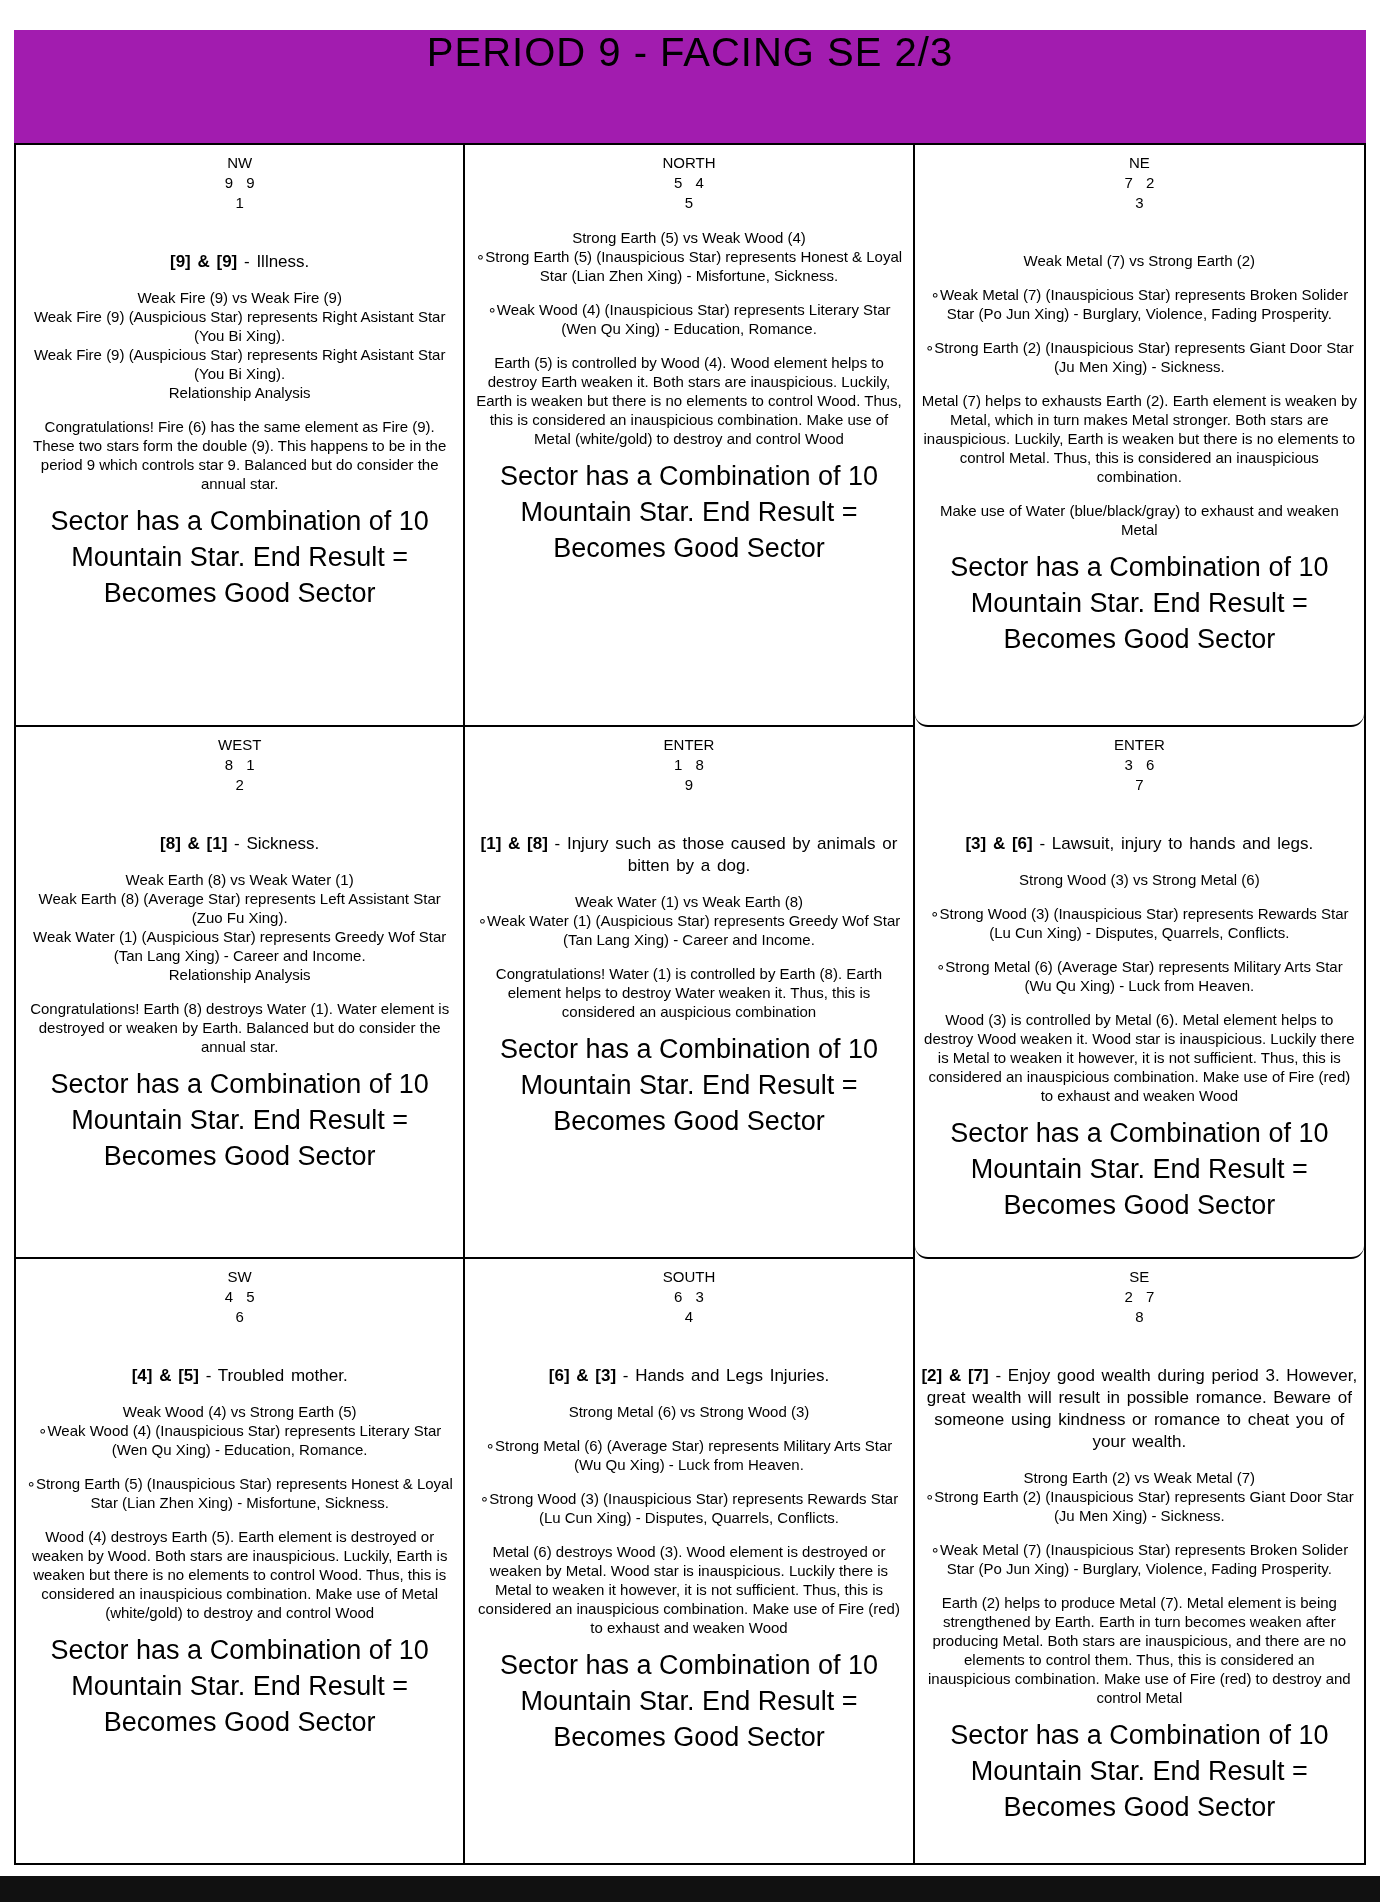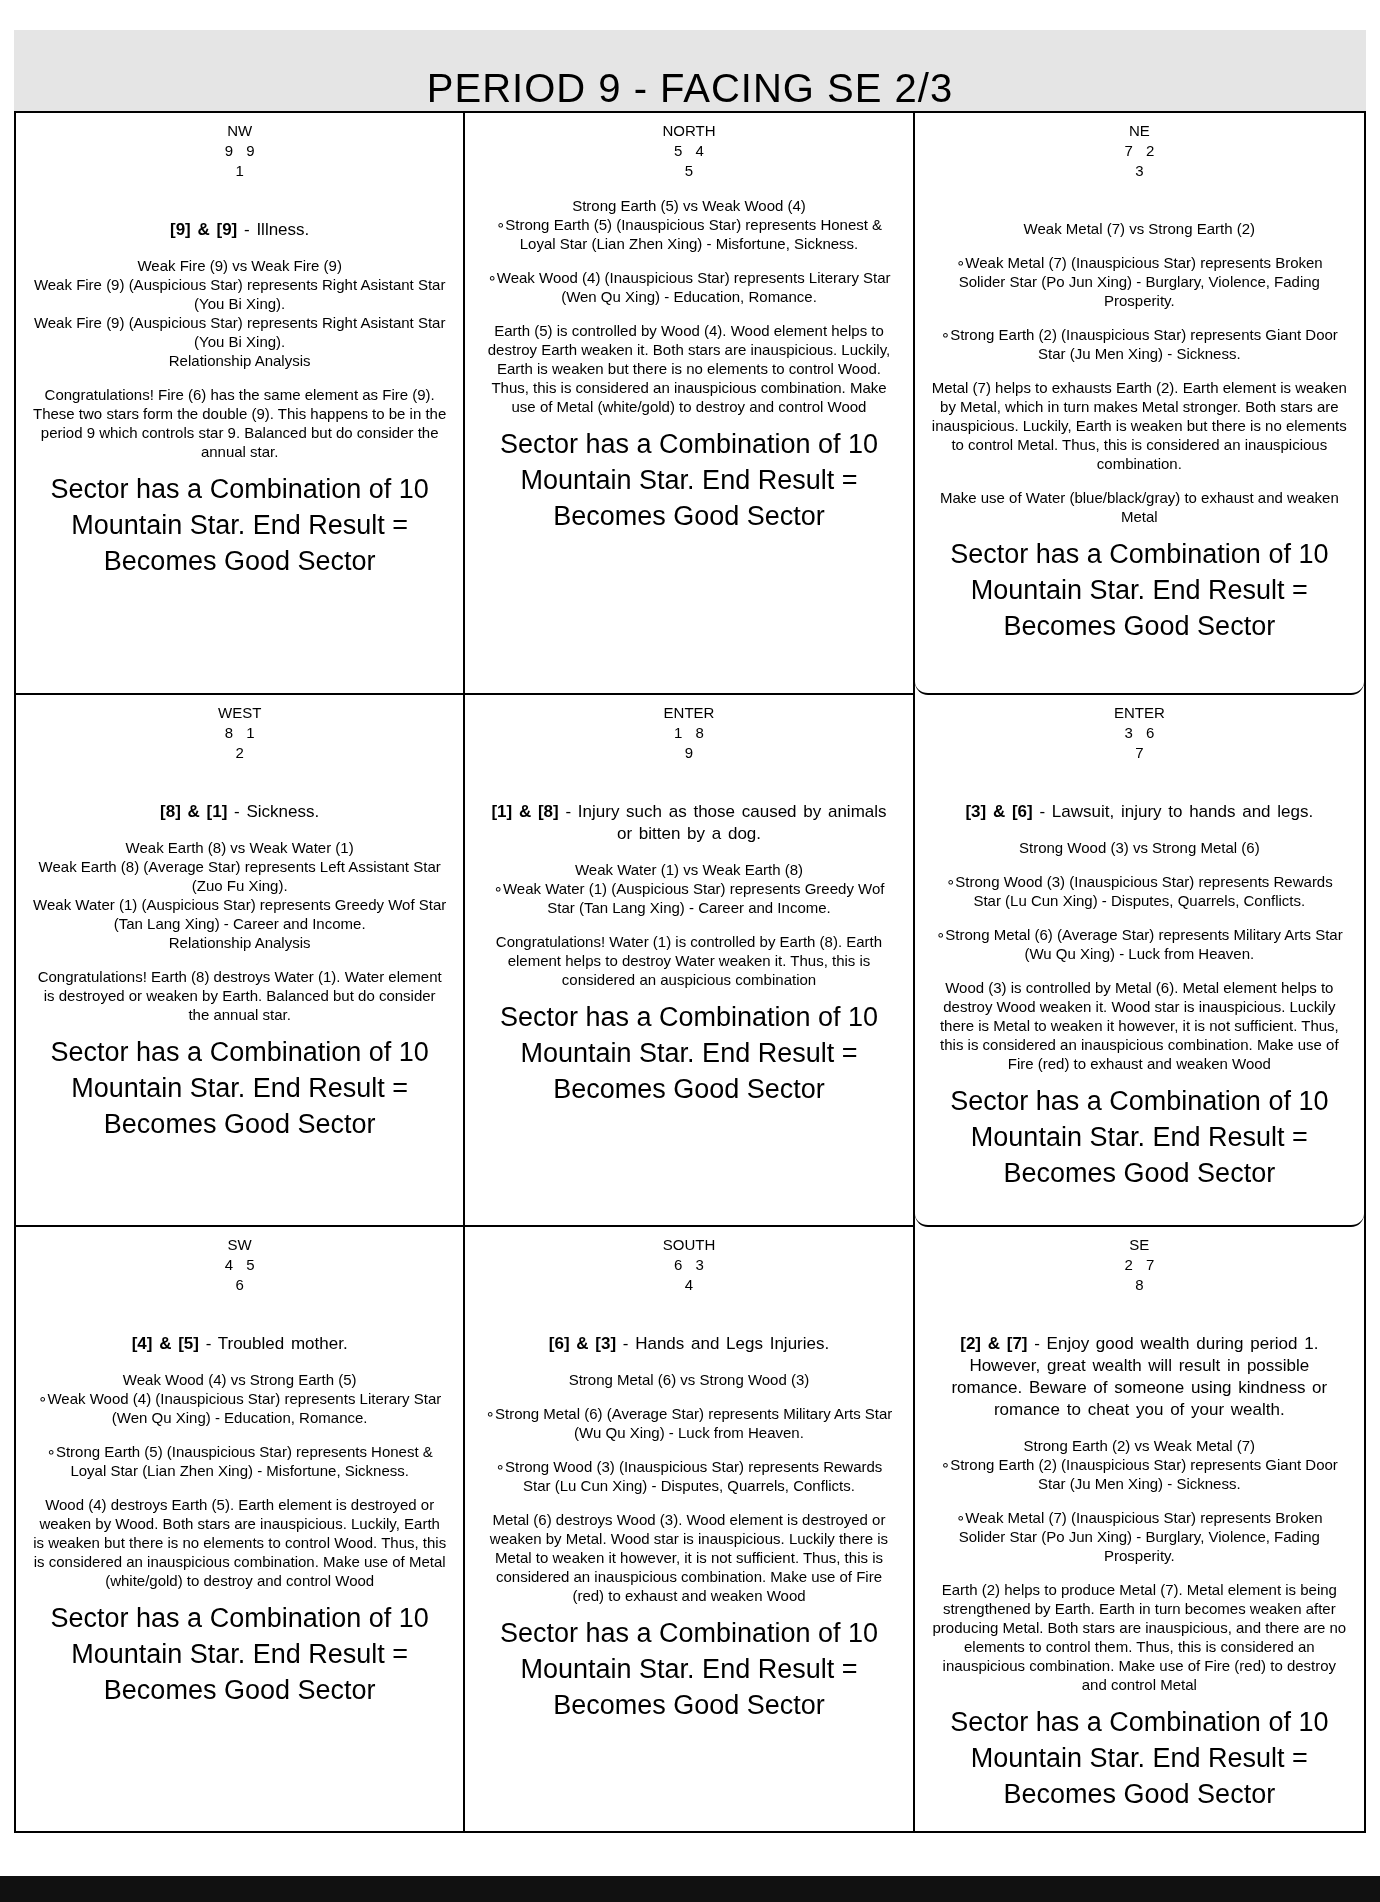--- a/index.html
+++ b/index.html
@@ -5,40 +5,40 @@
   html, body { margin: 0; padding: 0; background: #ffffff; }
   body {
     width: 1380px; height: 1902px;
     font-family: "Liberation Sans", sans-serif;
     color: #000;
   }
   .page { width: 1380px; height: 1902px; display: flex; flex-direction: column; }
 
   .banner {
     margin: 30px 14px 0 14px;
-    height: 81px;
-    background: #e5e5e5;
-    display: flex; align-items: flex-end; justify-content: center;
+    height: 113px;
+    background: #a21caf;
+    display: flex; align-items: flex-start; justify-content: center;
   }
   .banner .title {
     font-size: 40px; font-weight: 400; letter-spacing: 1px; color: #000;
   }
 
   .grid {
     margin: 0 14px;
     border: 2px solid #000;
     display: grid;
     grid-template-columns: 1fr 1fr 1fr;
     grid-template-rows: 582px 532px 604px;
     background: #fff;
   }
   .cell {
     border-right: 2px solid #000;
     border-bottom: 2px solid #000;
-    padding: 8px 16px;
+    padding: 8px 6px;
     text-align: center;
     overflow: hidden;
     box-sizing: border-box;
   }
   .cell:nth-child(3n) { border-right: none; border-radius: 13px; }
   .cell:nth-child(n+7) { border-bottom: none; }
 
   .cell-head { font-size: 15px; line-height: 20px; }
   .stars { word-spacing: 9px; }
 
@@ -196,21 +196,21 @@
         </div>
       <p class="result">Sector has a Combination of 10 Mountain Star. End Result = Becomes Good Sector</p>
     </section>
 
     <section class="cell">
       <div class="cell-head">
         <div>SE</div>
         <div class="stars">2 7</div>
         <div>8</div>
       </div>
-      <p class="combo"><b>[2] &amp; [7]</b><span> - Enjoy good wealth during period 1. However, great wealth will result in possible romance. Beware of someone using kindness or romance to cheat you of your wealth.</span></p>
+      <p class="combo"><b>[2] &amp; [7]</b><span> - Enjoy good wealth during period 3. However, great wealth will result in possible romance. Beware of someone using kindness or romance to cheat you of your wealth.</span></p>
       <div class="pars">
           <p class="cell-par">Strong Earth (2) vs Weak Metal (7)
 ∘Strong Earth (2) (Inauspicious Star) represents Giant Door Star (Ju Men Xing) - Sickness.</p>
           <p class="cell-par">∘Weak Metal (7) (Inauspicious Star) represents Broken Solider Star (Po Jun Xing) - Burglary, Violence, Fading Prosperity.</p>
           <p class="cell-par">Earth (2) helps to produce Metal (7). Metal element is being strengthened by Earth. Earth in turn becomes weaken after producing Metal. Both stars are inauspicious, and there are no elements to control them. Thus, this is considered an inauspicious combination. Make use of Fire (red) to destroy and control Metal</p>
         </div>
       <p class="result">Sector has a Combination of 10 Mountain Star. End Result = Becomes Good Sector</p>
     </section>
 
   </div>

